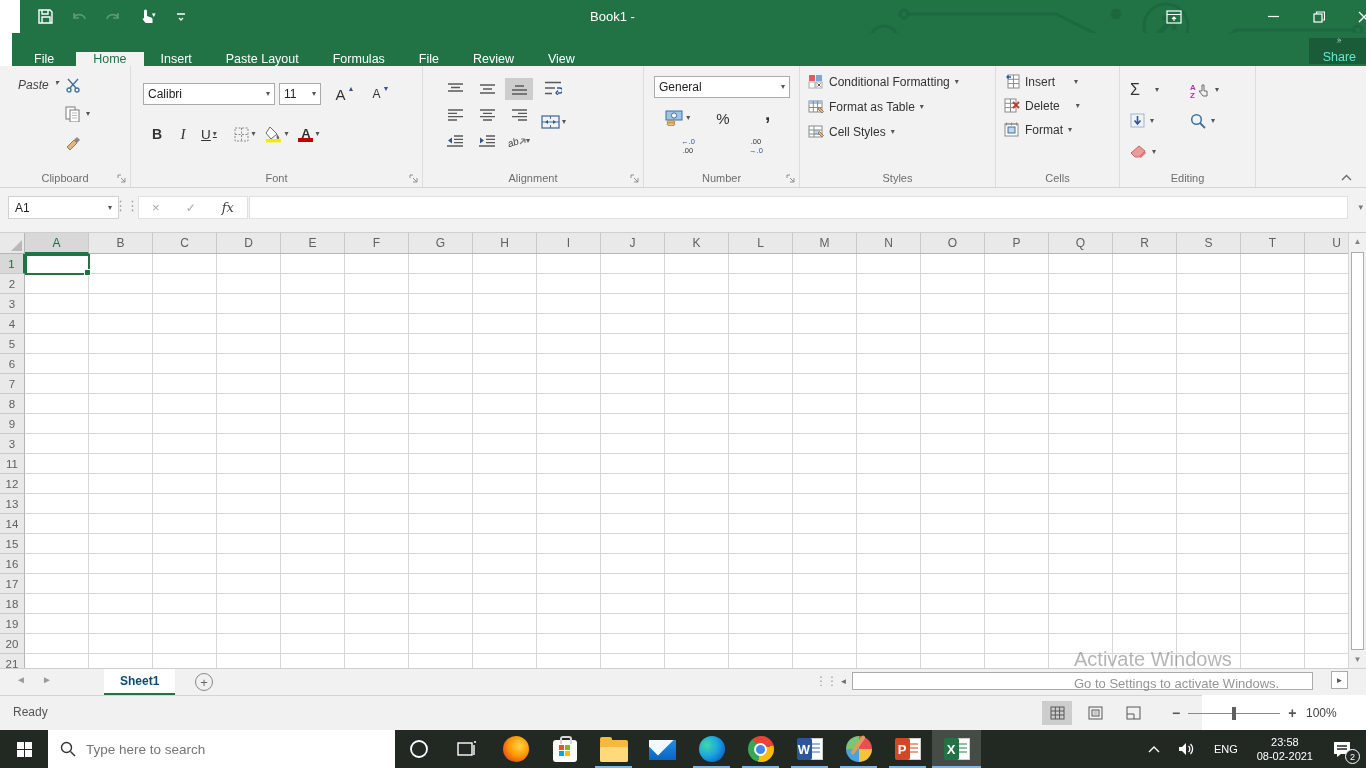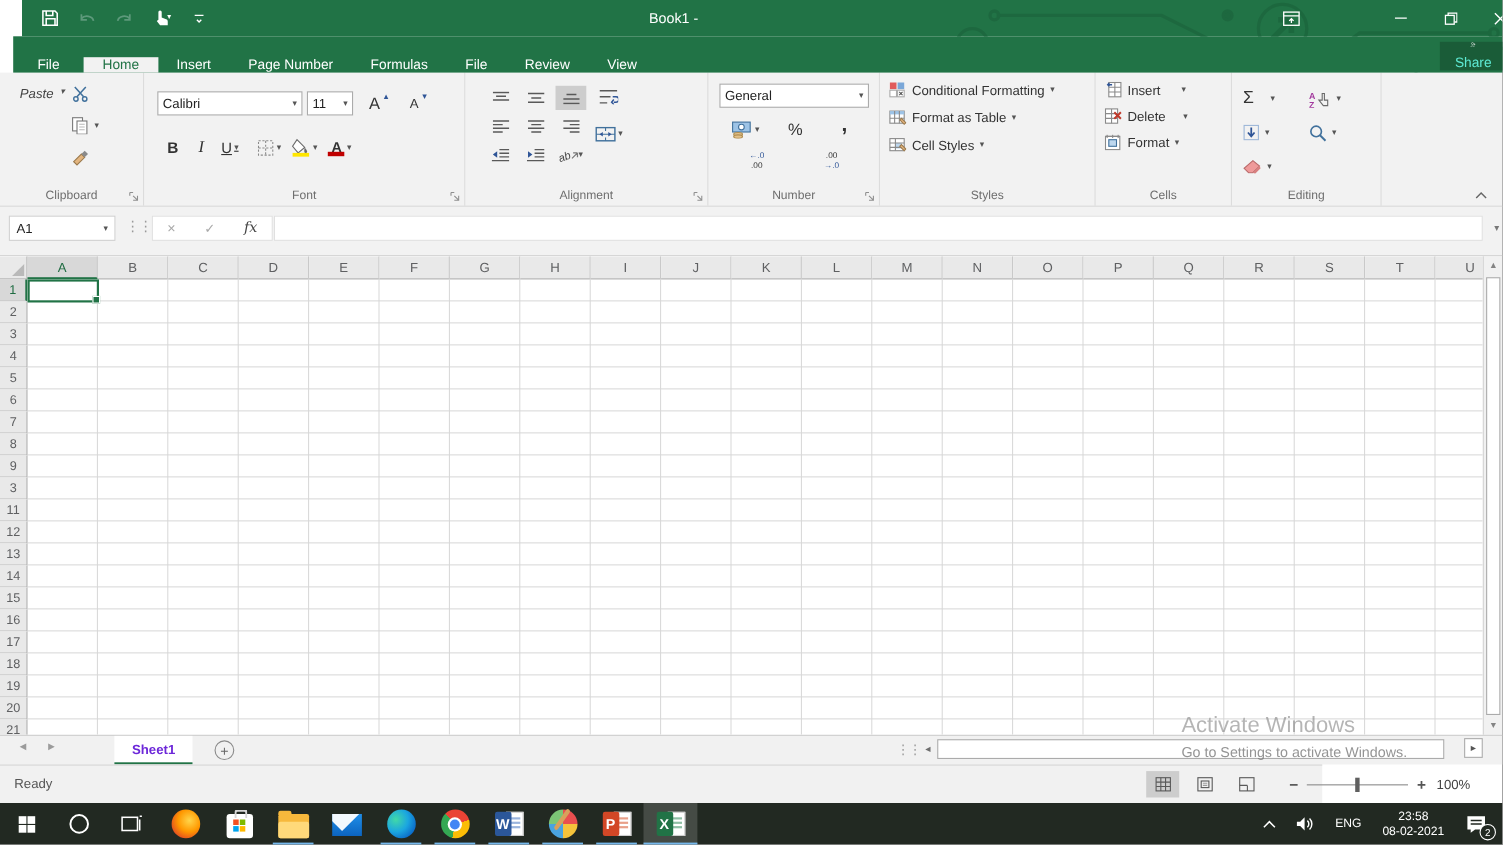--- a/index.html
+++ b/index.html
@@ -60,21 +60,21 @@
   .num-col { position:absolute; left:10px; top:10px; width:136px; }
   .num-row { display:flex; align-items:center; justify-content:space-around; margin-top:8px; }
   .stack-col { position:absolute; left:8px; top:8px; display:flex; flex-direction:column; gap:9px; }
   .stk { display:flex; align-items:center; gap:5px; font-size:12px; color:#333; white-space:nowrap; }
   .edi-grid { position:absolute; left:10px; top:8px; display:grid; grid-template-columns:60px 60px; grid-auto-rows:31px; align-items:center; }
   .collapse-rib { position:absolute; right:14px; bottom:6px; color:#666; }
   .twoline { font-size:7.5px; line-height:1.2; text-align:center; color:#333; }
   .twoline .blue { color:#2f5597; }
   
   .fbar { position:absolute; left:0; top:188px; width:1366px; height:45px; background:#f2f2f2; border-bottom:1px solid #cfcfcf; }
-  .namebox { position:absolute; left:8px; top:8px; width:97px; height:23px; background:#fff; border:1px solid #d0d0d0; display:flex; align-items:center; padding:0 6px; justify-content:space-between; color:#222; }
+  .namebox { position:absolute; left:8px; top:8px; width:111px; height:23px; background:#fff; border:1px solid #d0d0d0; display:flex; align-items:center; padding:0 6px; justify-content:space-between; color:#222; }
   .fdots { position:absolute; left:114px; top:10px; color:#999; font-size:13px; letter-spacing:-1px; }
   .fbtns { position:absolute; left:138px; top:8px; width:110px; height:23px; background:#fff; border:1px solid #e0e0e0; display:flex; align-items:center; justify-content:space-around; }
   .fx { font-family:"DejaVu Serif",serif; font-style:italic; font-size:13px; color:#444; }
   .gray { color:#a9a9a9; }
   .finput { position:absolute; left:249px; top:8px; width:1099px; height:23px; background:#fff; border:1px solid #e0e0e0; }
   .fexpand { position:absolute; right:3px; top:14px; color:#777; font-size:9px; }
   
   .grid { position:absolute; left:0; top:233px; width:1348px; height:435px; background:#fff; overflow:hidden; }
   .corner { position:absolute; left:0; top:0; width:25px; height:21px; background:#e9e9e9; border-right:1px solid #b5b5b5; border-bottom:1px solid #b5b5b5; }
   .corner::after { content:""; position:absolute; right:2px; bottom:2px; border-left:11px solid transparent; border-bottom:11px solid #b9b9b9; }
@@ -93,21 +93,21 @@
   .vscroll { position:absolute; right:0; top:233px; width:18px; height:435px; background:#f1f1f1; border-left:1px solid #d5d5d5; }
   .vs-btn { height:17px; display:flex; align-items:center; justify-content:center; color:#848484; font-size:8px; }
   .vs-thumb { position:absolute; left:2px; right:2px; top:19px; height:398px; background:#fff; border:1px solid #ababab; }
   .vs-down { position:absolute; bottom:0; left:0; right:0; }
   
   .wm1 { position:absolute; left:1074px; top:648px; font-size:20px; color:rgba(121,121,121,.55); z-index:6; }
   .wm2 { position:absolute; left:1074px; top:676px; font-size:13px; color:rgba(121,121,121,.8); z-index:6; }
   
   .sheetbar { position:absolute; left:0; top:668px; width:1366px; height:27px; background:#f1f1f1; border-top:1px solid #cfcfcf; }
   .snav { position:absolute; left:16px; top:5px; display:flex; gap:16px; color:#9b9b9b; font-size:10px; }
-  .stab { position:absolute; left:104px; top:0; height:26px; background:#fff; border-bottom:2px solid #217346; padding:0 16px; display:flex; align-items:center; color:#6d28d9; font-weight:bold; font-size:12px; }
+  .stab { position:absolute; left:104px; top:0; height:26px; background:#fff; border-bottom:2px solid #217346; padding:0 16px; display:flex; align-items:center; color:#0c4a6e; font-weight:bold; font-size:12px; }
   .addsheet { position:absolute; left:195px; top:4px; width:18px; height:18px; border:1px solid #8a8a8a; border-radius:50%; display:flex; align-items:center; justify-content:center; color:#666; font-size:13px; line-height:1; }
   .sdots { position:absolute; left:815px; top:5px; color:#9a9a9a; font-size:12px; letter-spacing:-1px; }
   .hscroll { position:absolute; left:835px; top:2px; width:513px; height:20px; background:#f1f1f1; display:flex; align-items:center; }
   .hs-btn { width:17px; height:18px; display:flex; align-items:center; justify-content:center; color:#6f6f6f; font-size:8px; }
   .hs-thumb { width:461px; height:18px; background:#fff; border:1px solid #ababab; }
   .hs-right { position:absolute; right:18px; top:2px; width:17px; height:18px; background:#fff; border:1px solid #ababab; display:flex; align-items:center; justify-content:center; color:#555; font-size:8px; }
   
   .statusbar { position:absolute; left:0; top:695px; width:1202px; height:35px; background:#f1f1f1; border-top:1px solid #d4d4d4; }
   .ready { position:absolute; left:13px; top:9px; color:#555; font-size:12px; }
   .views { position:absolute; left:1042px; top:5px; display:flex; gap:8px; }
@@ -235,21 +235,21 @@
           </svg>
       </div>
     </div>
   </div>
 
   <div class="tabrow">
     <div class="rtab file">File</div>
     <span style="display:flex;">
         <div class="rtab active">Home</div>
         <div class="rtab">Insert</div>
-        <div class="rtab">Page Number</div>
+        <div class="rtab">Paste Layout</div>
         <div class="rtab">Formulas</div>
         <div class="rtab">File</div>
         <div class="rtab">Review</div>
         <div class="rtab">View</div>
       </span>
     <div class="share-btn">
       <svg width="14" height="14" viewBox="0 0 14 14">
           <circle cx="6" cy="4.5" r="2.6" fill="none" stroke="#fff" stroke-width="1.2"></circle>
           <path d="M1.5 13 c0 -3.5 9 -3.5 9 0 M11 4 v5 M8.8 6.5 h4.4" fill="none" stroke="#fff" stroke-width="1.2"></path>
         </svg>
@@ -726,20 +726,27 @@
 
   <div class="taskbar">
     <div class="tb-start">
       <span class="winlogo">
           <span></span>
           <span></span>
           <span></span>
           <span></span>
         </span>
     </div>
+    <div class="tb-search">
+      <svg width="16" height="16" viewBox="0 0 16 16">
+          <circle cx="6.5" cy="6.5" r="5" fill="none" stroke="#333" stroke-width="1.4"></circle>
+          <path d="M10.5 10.5 l4.5 4.5" stroke="#333" stroke-width="1.4"></path>
+        </svg>
+      <input type="text" placeholder="Type here to search" style="">
+    </div>
     <div class="tb-ico">
       <svg width="20" height="20" viewBox="0 0 20 20">
           <circle cx="10" cy="10" r="8" fill="none" stroke="#fff" stroke-width="1.8"></circle>
         </svg>
     </div>
     <div class="tb-ico">
       <svg width="20" height="18" viewBox="0 0 20 18">
           <rect x="1" y="3" width="14" height="12" fill="none" stroke="#fff" stroke-width="1.4"></rect>
           <path d="M17 5 v10 M17 2 h2" stroke="#fff" stroke-width="1.4"></path>
         </svg>

